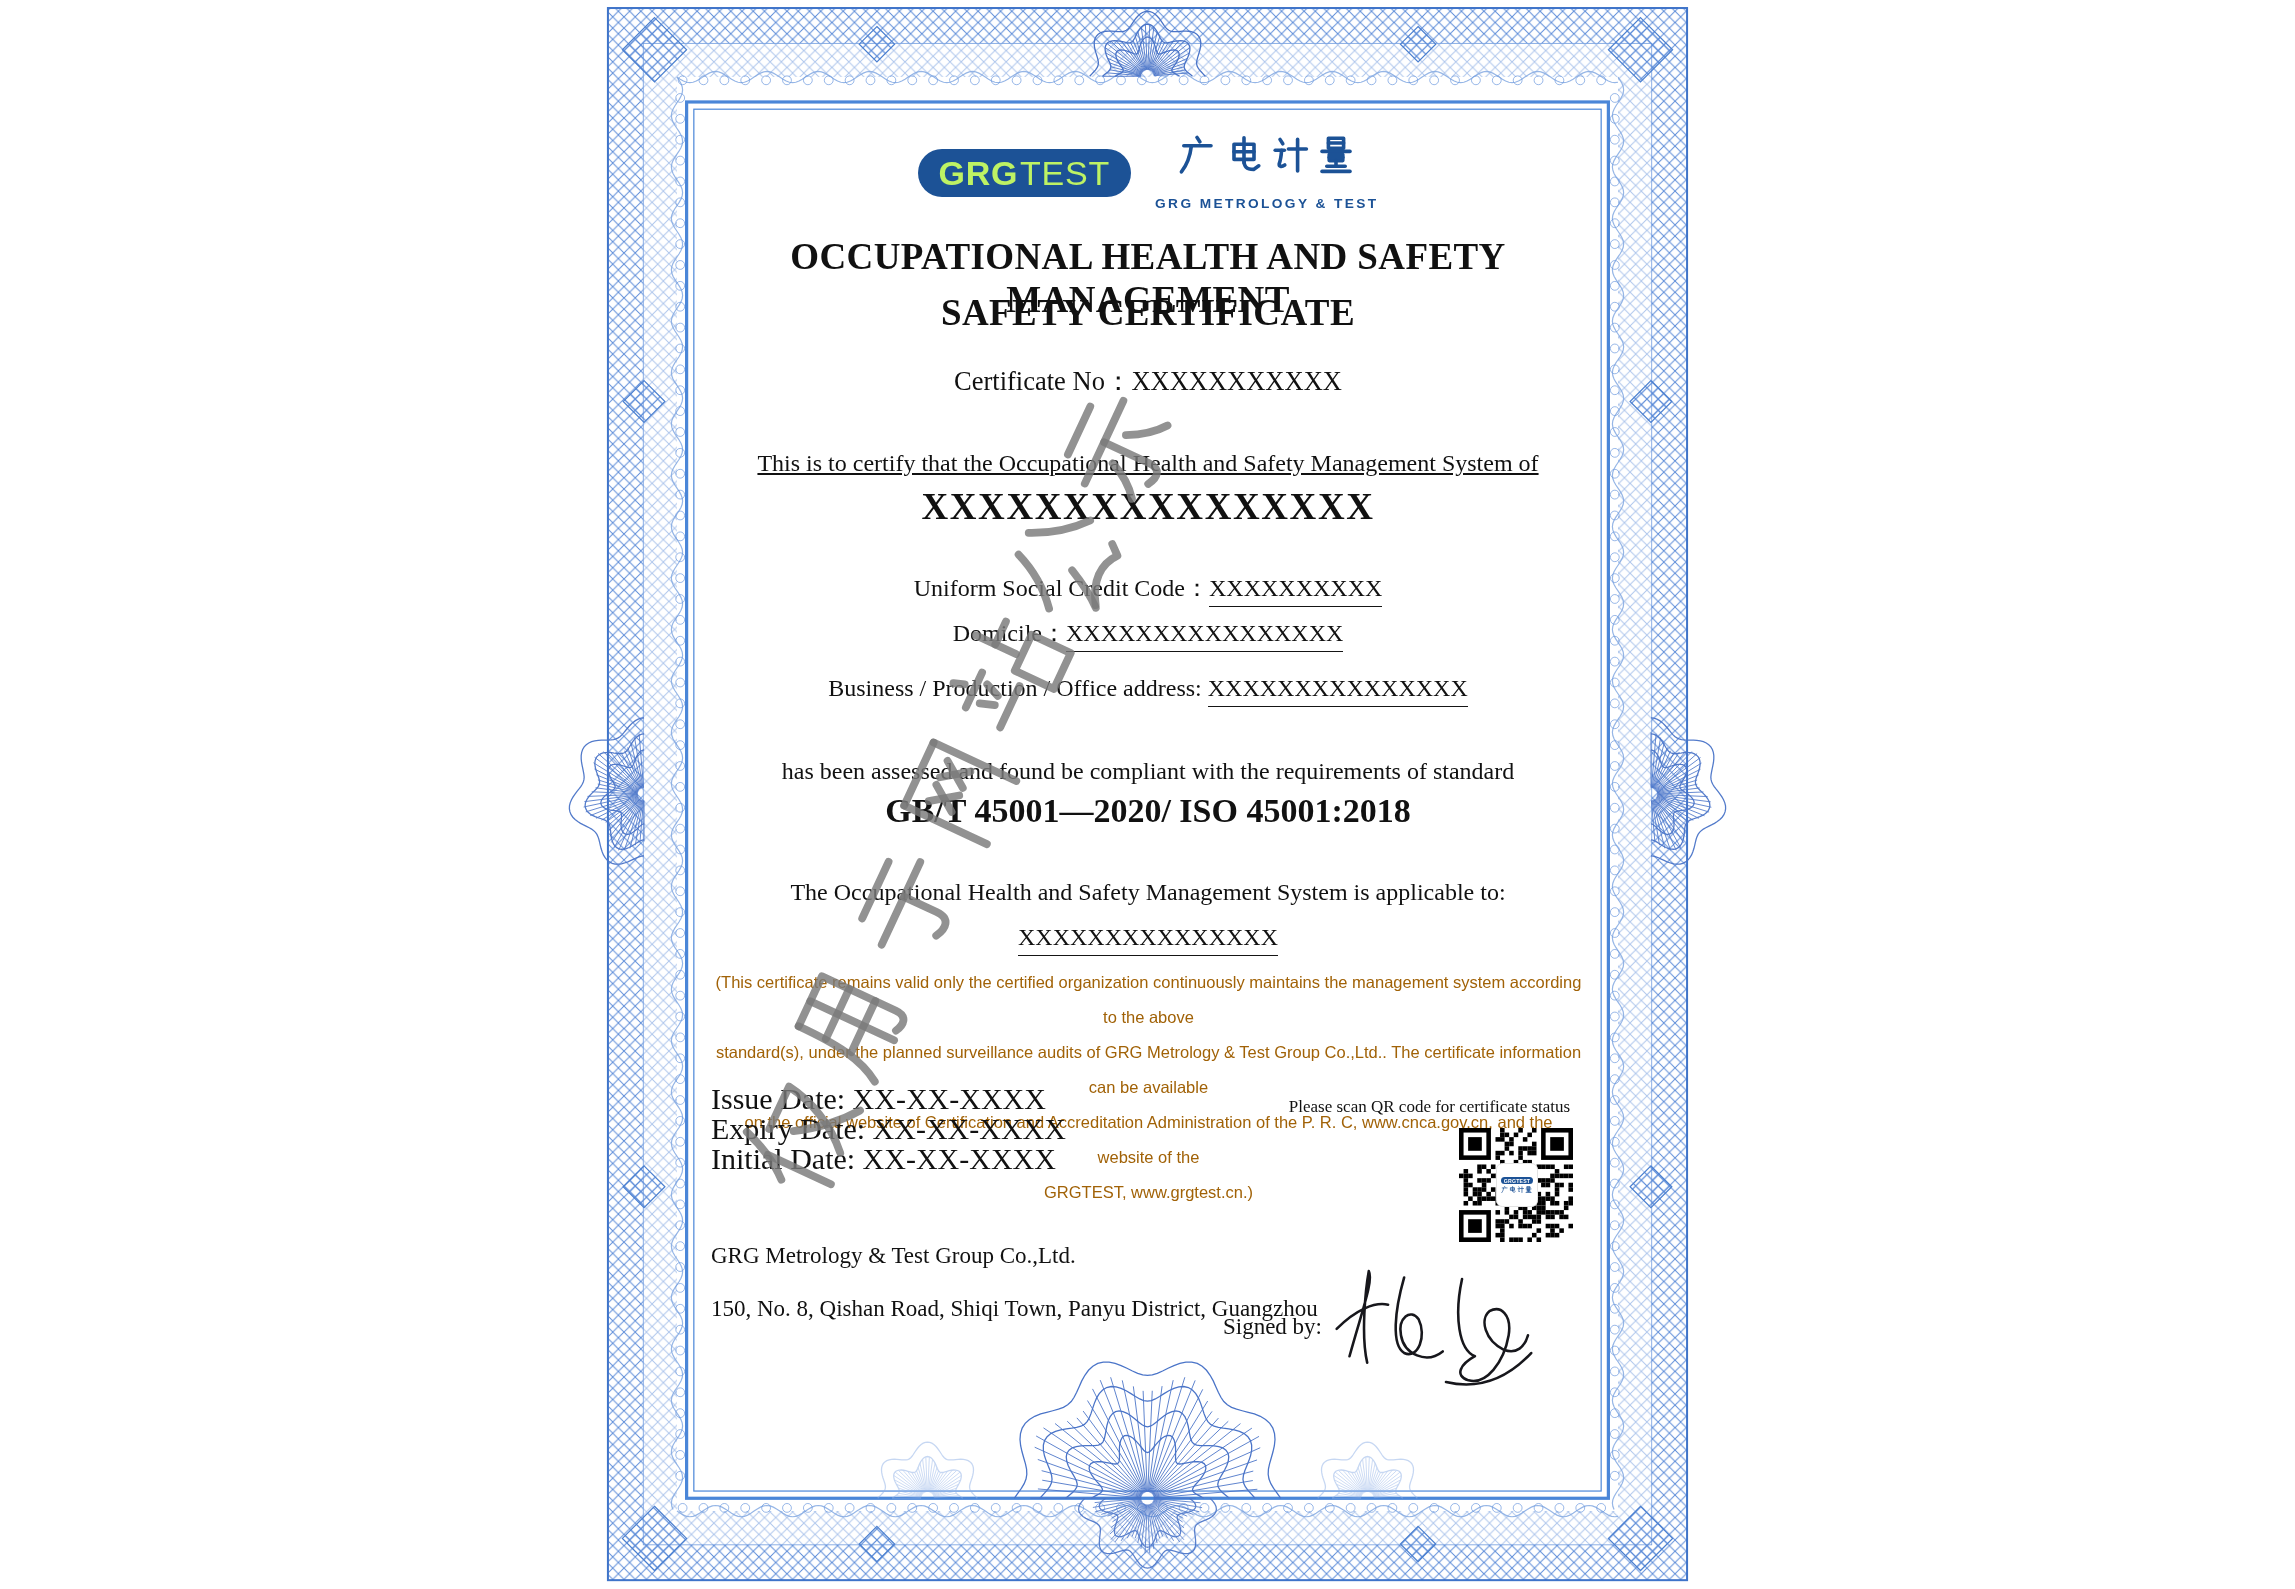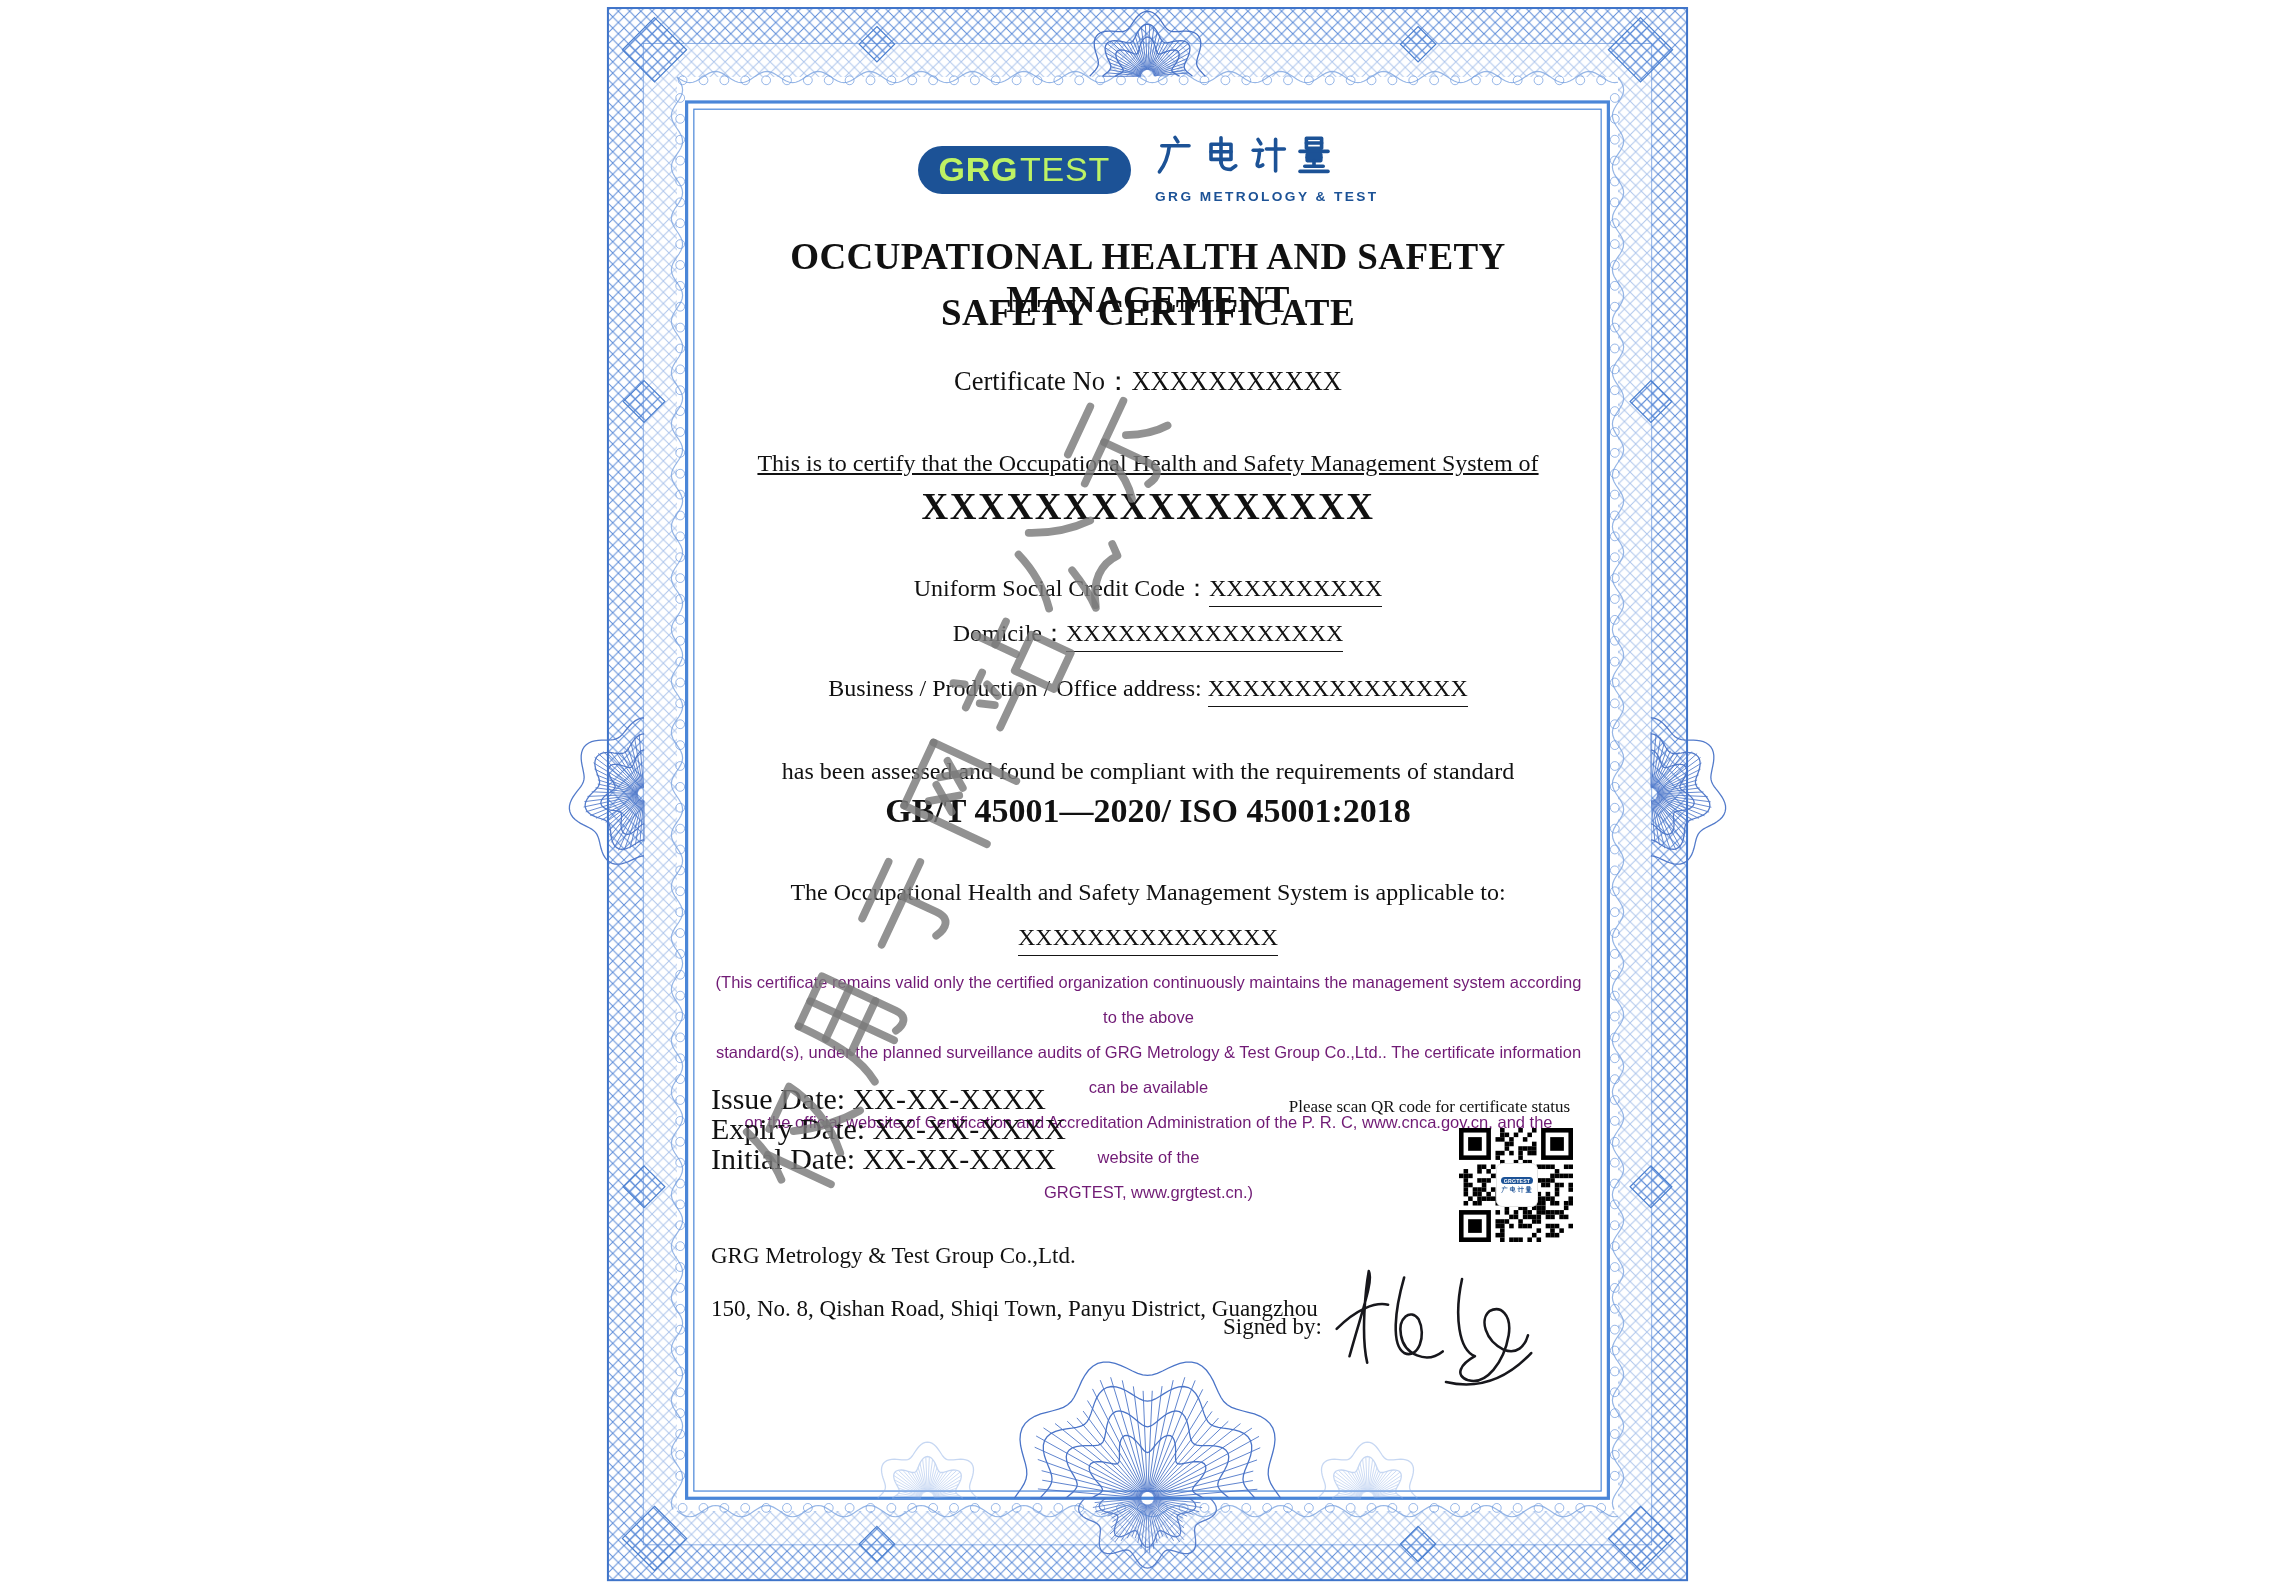--- a/index.html
+++ b/index.html
@@ -7,39 +7,39 @@
        font-family:"Liberation Serif", serif;color:#111;}
   .abs{position:absolute;}
   .cline{left:687px;width:922px;text-align:center;}
   #deco{left:0;top:0;width:2295px;height:1589px;pointer-events:none;}
   
   .logo-row{top:135px;left:687px;width:922px;display:flex;justify-content:center;align-items:center;gap:24px;}
   .logo-pill{background:#1c5296;border-radius:27px;height:48px;padding:0 21px;display:flex;align-items:center;
              color:#bef264;font-family:"Liberation Sans",sans-serif;font-size:34px;letter-spacing:0.8px;}
   .logo-pill .b{font-weight:700;}
   .logo-pill .l{font-weight:400;margin-left:1.6px;}
-  .logo-right{display:flex;flex-direction:column;gap:14px;}
+  .logo-right{display:flex;flex-direction:column;align-items:center;gap:21px;}
   .logo-cn{display:flex;gap:6.4px;color:#1c5296;}
   .logo-en{color:#1c5296;font-family:"Liberation Sans",sans-serif;font-weight:700;font-size:13.7px;letter-spacing:2.4px;}
   
   .title{font-weight:700;font-size:37px;letter-spacing:0.4px;}
   .t1{top:235px;} .t2{top:291px;}
   .certno{top:363px;font-size:26.5px;}
   .body30{font-size:24px;}
   .certify{top:450px;text-decoration:underline;}
   .company{top:485px;font-size:37px;font-weight:700;letter-spacing:1.6px;}
   .credit{top:572px;} .domicile{top:617px;} .addr{top:675px;}
   .assessed{top:758px;}
   .standard{top:792px;font-size:34px;font-weight:700;}
   .applicable{top:879px;}
   .applicval{top:924px;}
   .uline{border-bottom:1.6px solid #151515;padding-bottom:5px;}
   
   .fineprint{top:965px;left:715px;width:867px;text-align:center;
-             font-family:"Liberation Sans",sans-serif;font-size:16.5px;color:#701a75;line-height:35px;}
+             font-family:"Liberation Sans",sans-serif;font-size:16.5px;color:#a16207;line-height:35px;}
   
   .dates{top:1084px;left:711px;font-size:30px;line-height:30px;text-align:left;}
   .qrcaption{top:1097px;left:1249px;width:361px;text-align:center;font-size:17px;}
   #qr{left:1459px;top:1128px;width:114px;height:114px;}
   .qrlogo{left:1496px;top:1163px;width:40px;height:42px;background:#fff;border:0.8px solid #e2e2e2;
           border-radius:6.4px;display:flex;flex-direction:column;align-items:center;justify-content:center;gap:1.6px;}
   .qrpill{background:#1c5296;color:#fff;border-radius:4.8px;font-family:"Liberation Sans",sans-serif;
           font-weight:700;font-size:5.2px;padding:0.8px 3.2px;letter-spacing:0.2px;}
   .qrcn{display:flex;gap:0.8px;color:#1c5296;}
   

